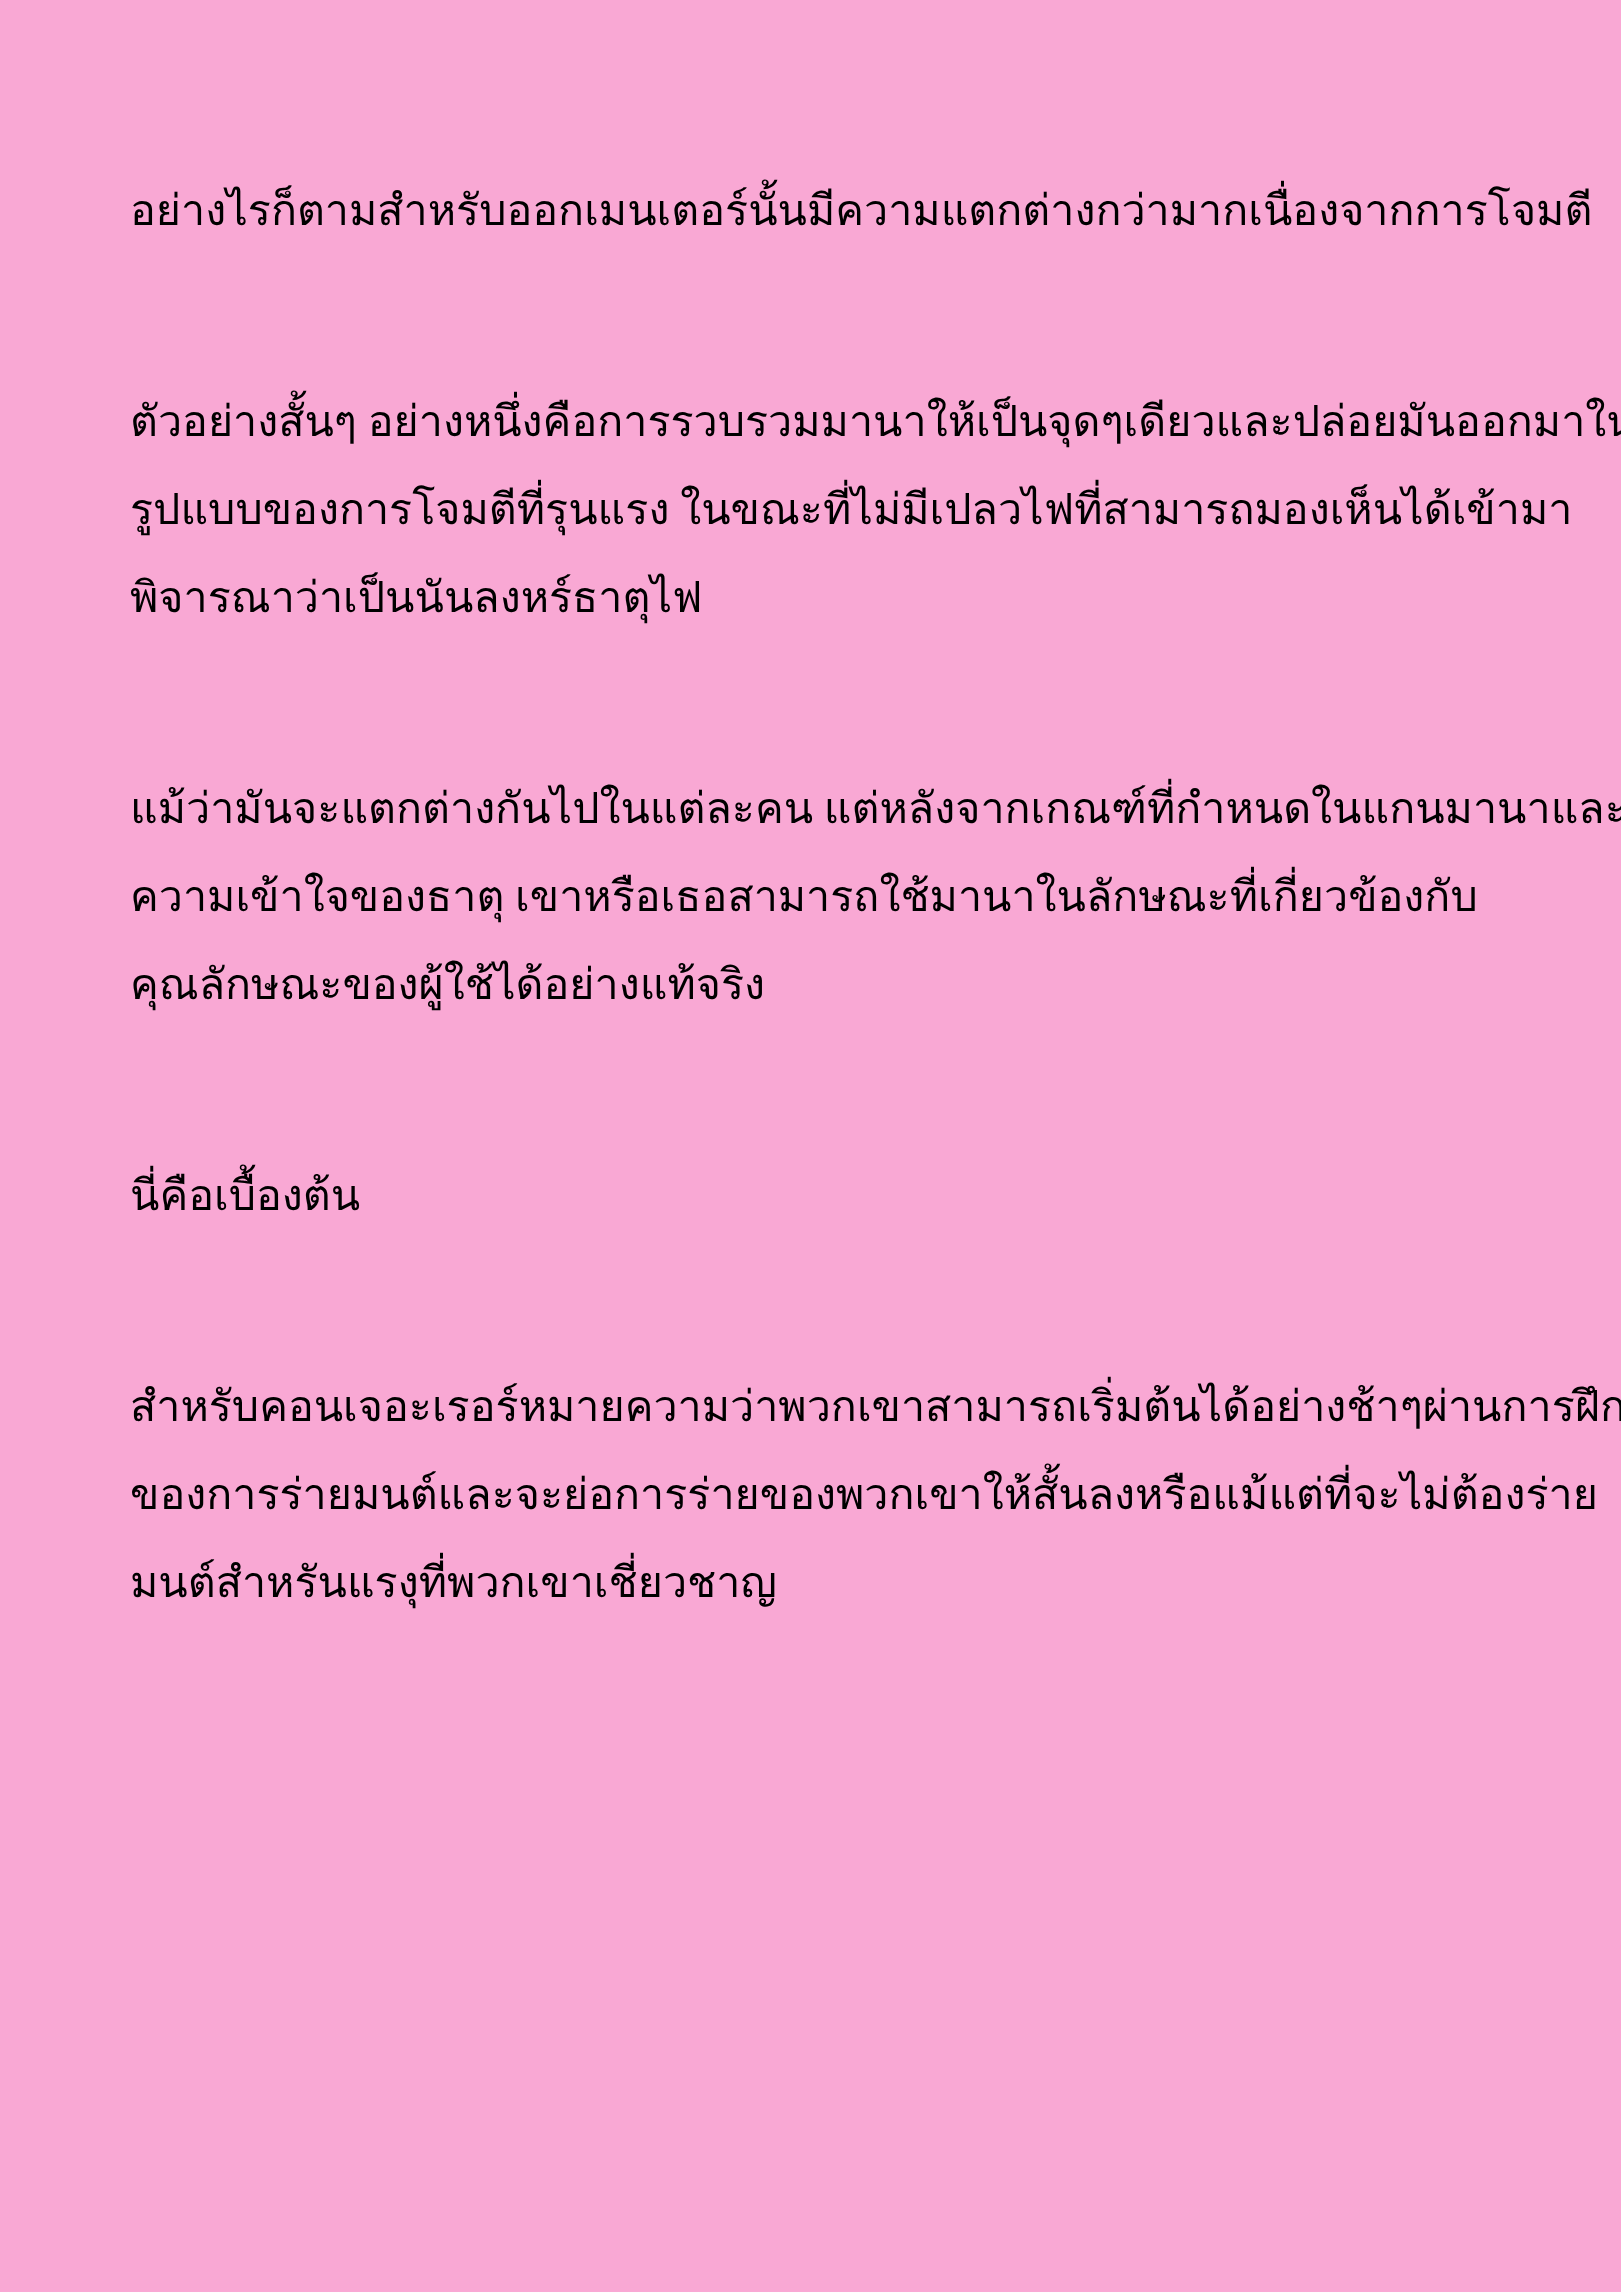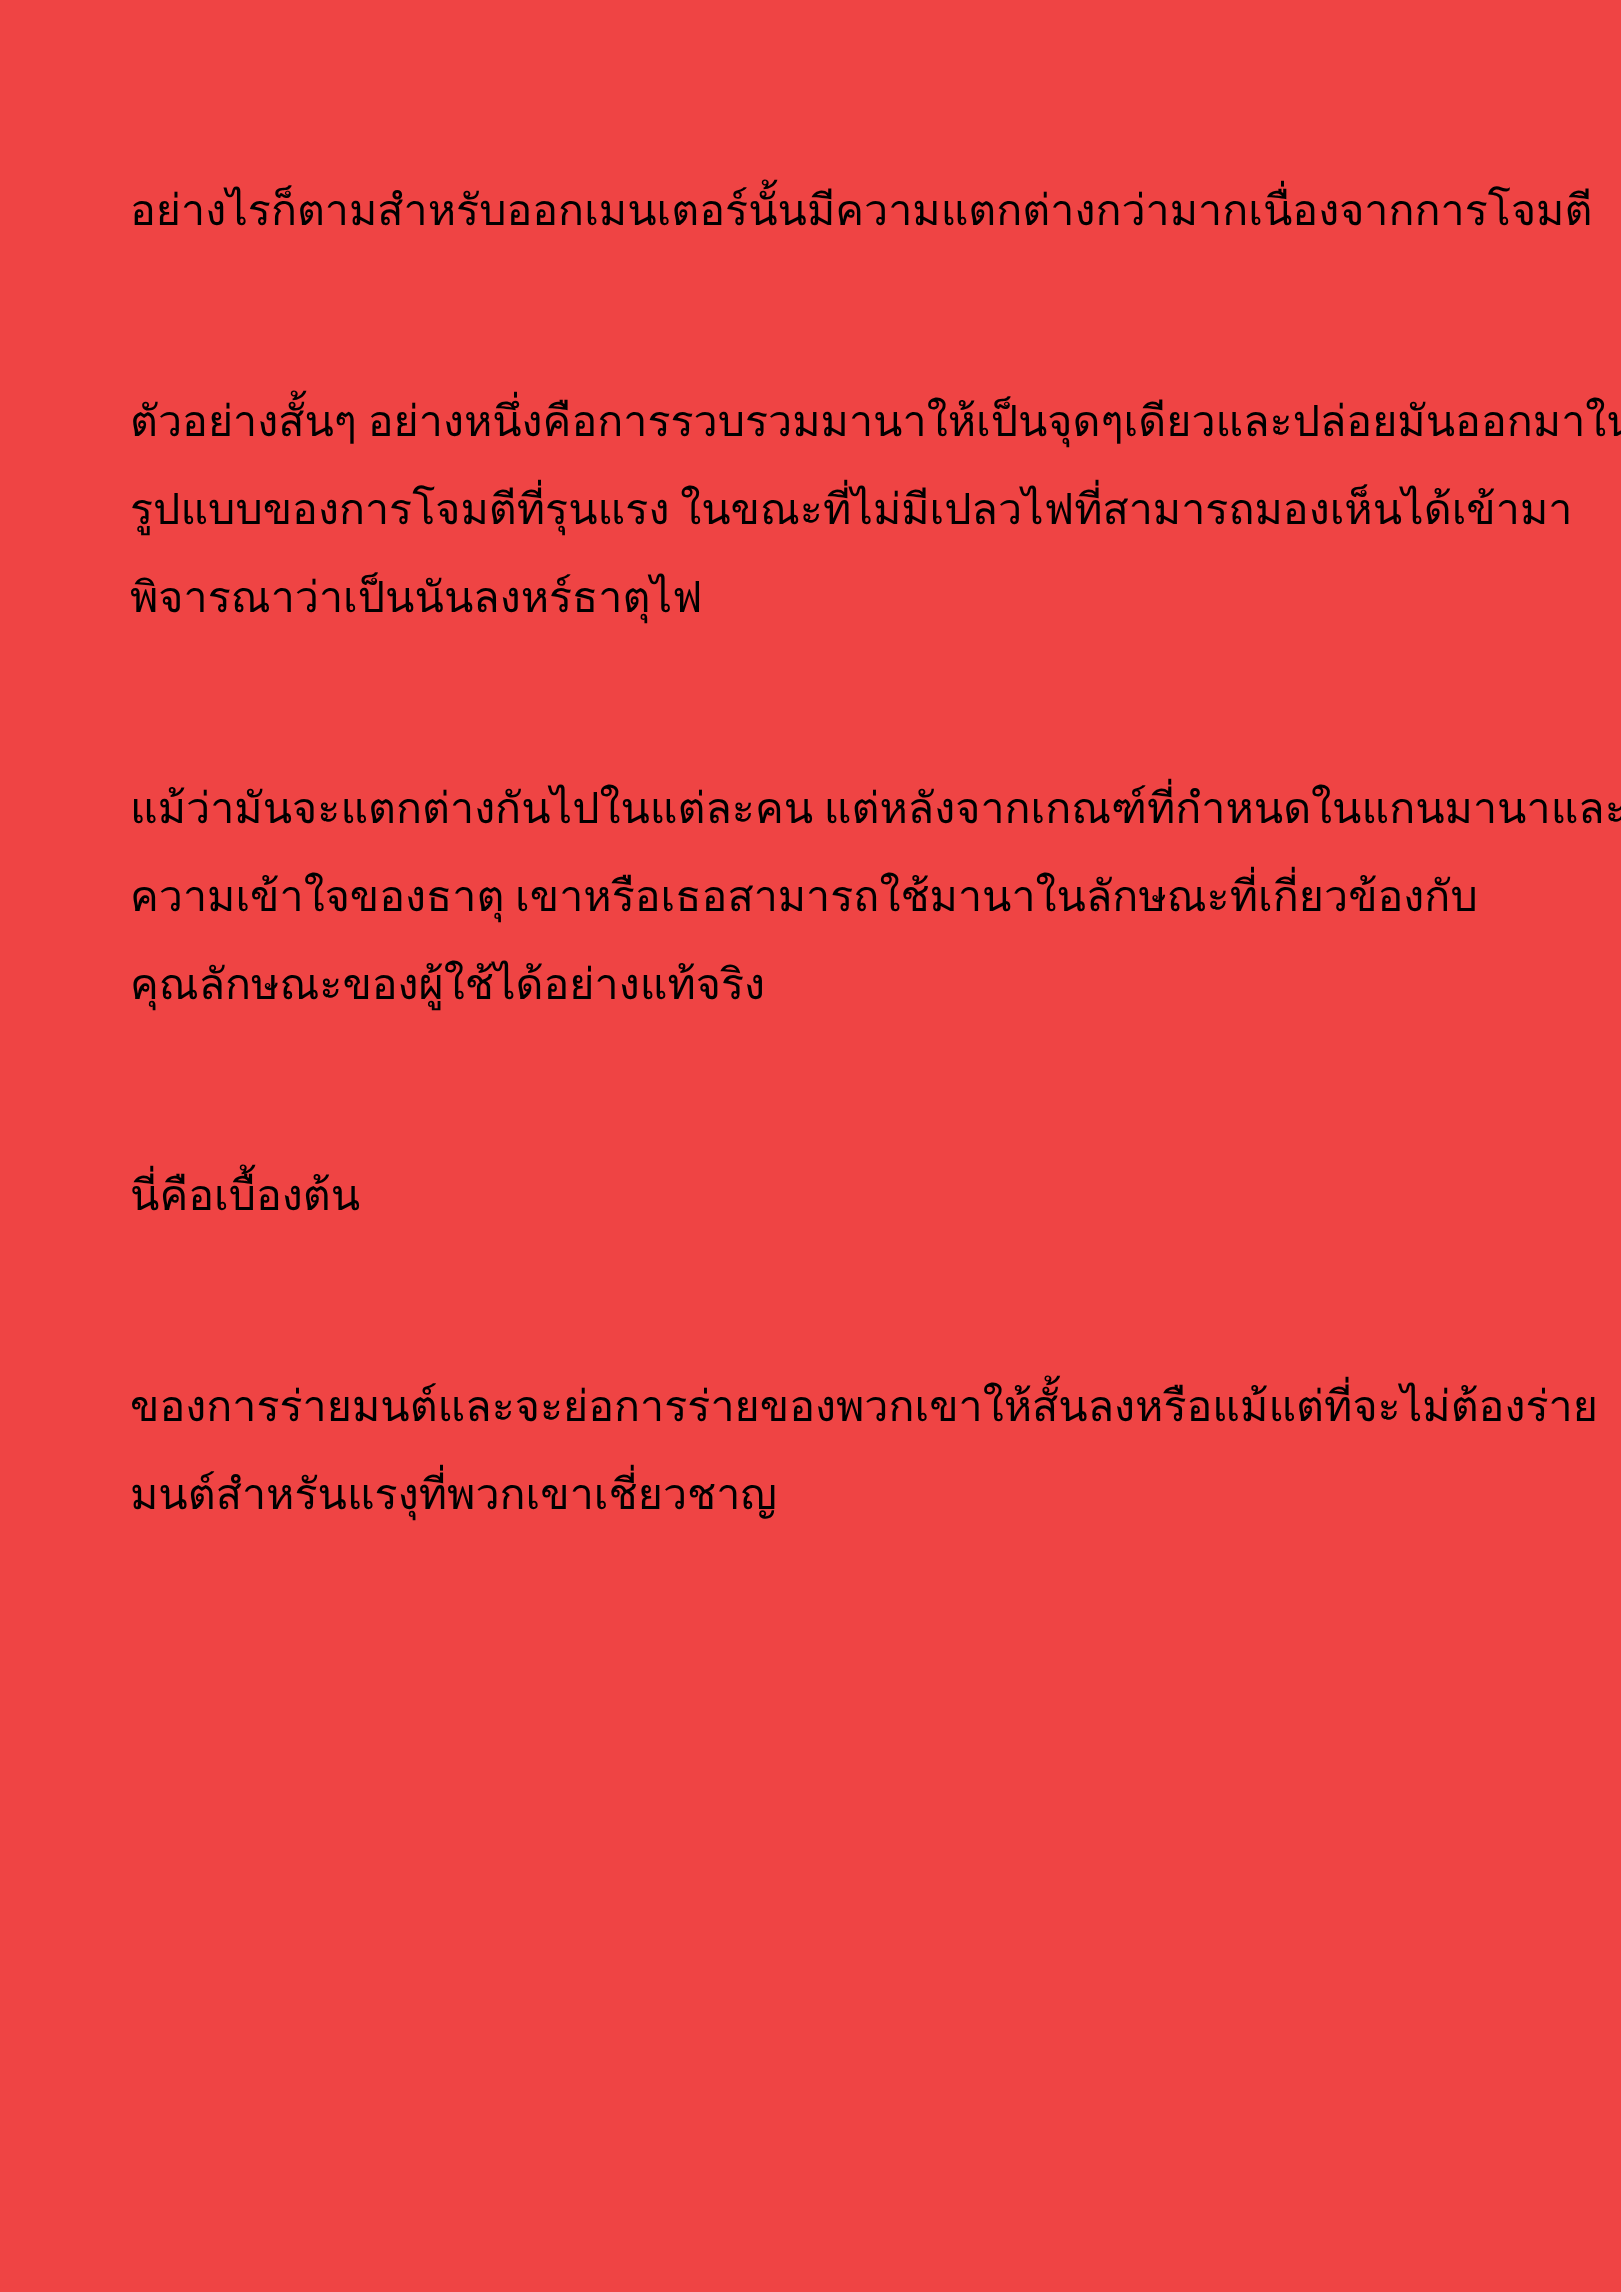--- a/index.html
+++ b/index.html
@@ -4,21 +4,21 @@
 <style>
   html, body {
     margin: 0;
     padding: 0;
     background: #ffffff;
   }
   .page {
     position: relative;
     width: 1621px;
     height: 2293px;
-    background: #ef4444;
+    background: #f9a8d4;
     color: #000000;
     font-family: "Liberation Serif", "DejaVu Serif", serif;
     box-sizing: border-box;
     padding: 167px 108px 0 130px;
     overflow: hidden;
   }
   .para {
     margin: 0 0 123px 0;
   }
   .line {
@@ -47,18 +47,19 @@
     <div class="line">แม้ว่ามันจะแตกต่างกันไปในแต่ละคน แต่หลังจากเกณฑ์ที่กำหนดในแกนมานาและ</div>
     <div class="line">ความเข้าใจของธาตุ เขาหรือเธอสามารถใช้มานาในลักษณะที่เกี่ยวข้องกับ</div>
     <div class="line">คุณลักษณะของผู้ใช้ได้อย่างแท้จริง</div>
   </div>
 
   <div class="para">
     <div class="line">นี่คือเบื้องต้น</div>
   </div>
 
   <div class="para">
+    <div class="line">สำหรับคอนเจอะเรอร์หมายความว่าพวกเขาสามารถเริ่มต้นได้อย่างช้าๆผ่านการฝึก</div>
     <div class="line">ของการร่ายมนต์และจะย่อการร่ายของพวกเขาให้สั้นลงหรือแม้แต่ที่จะไม่ต้องร่าย</div>
     <div class="line">มนต์สำหรันแรงุที่พวกเขาเชี่ยวชาญ</div>
   </div>
 
 </div>
 
 
 </body></html>

